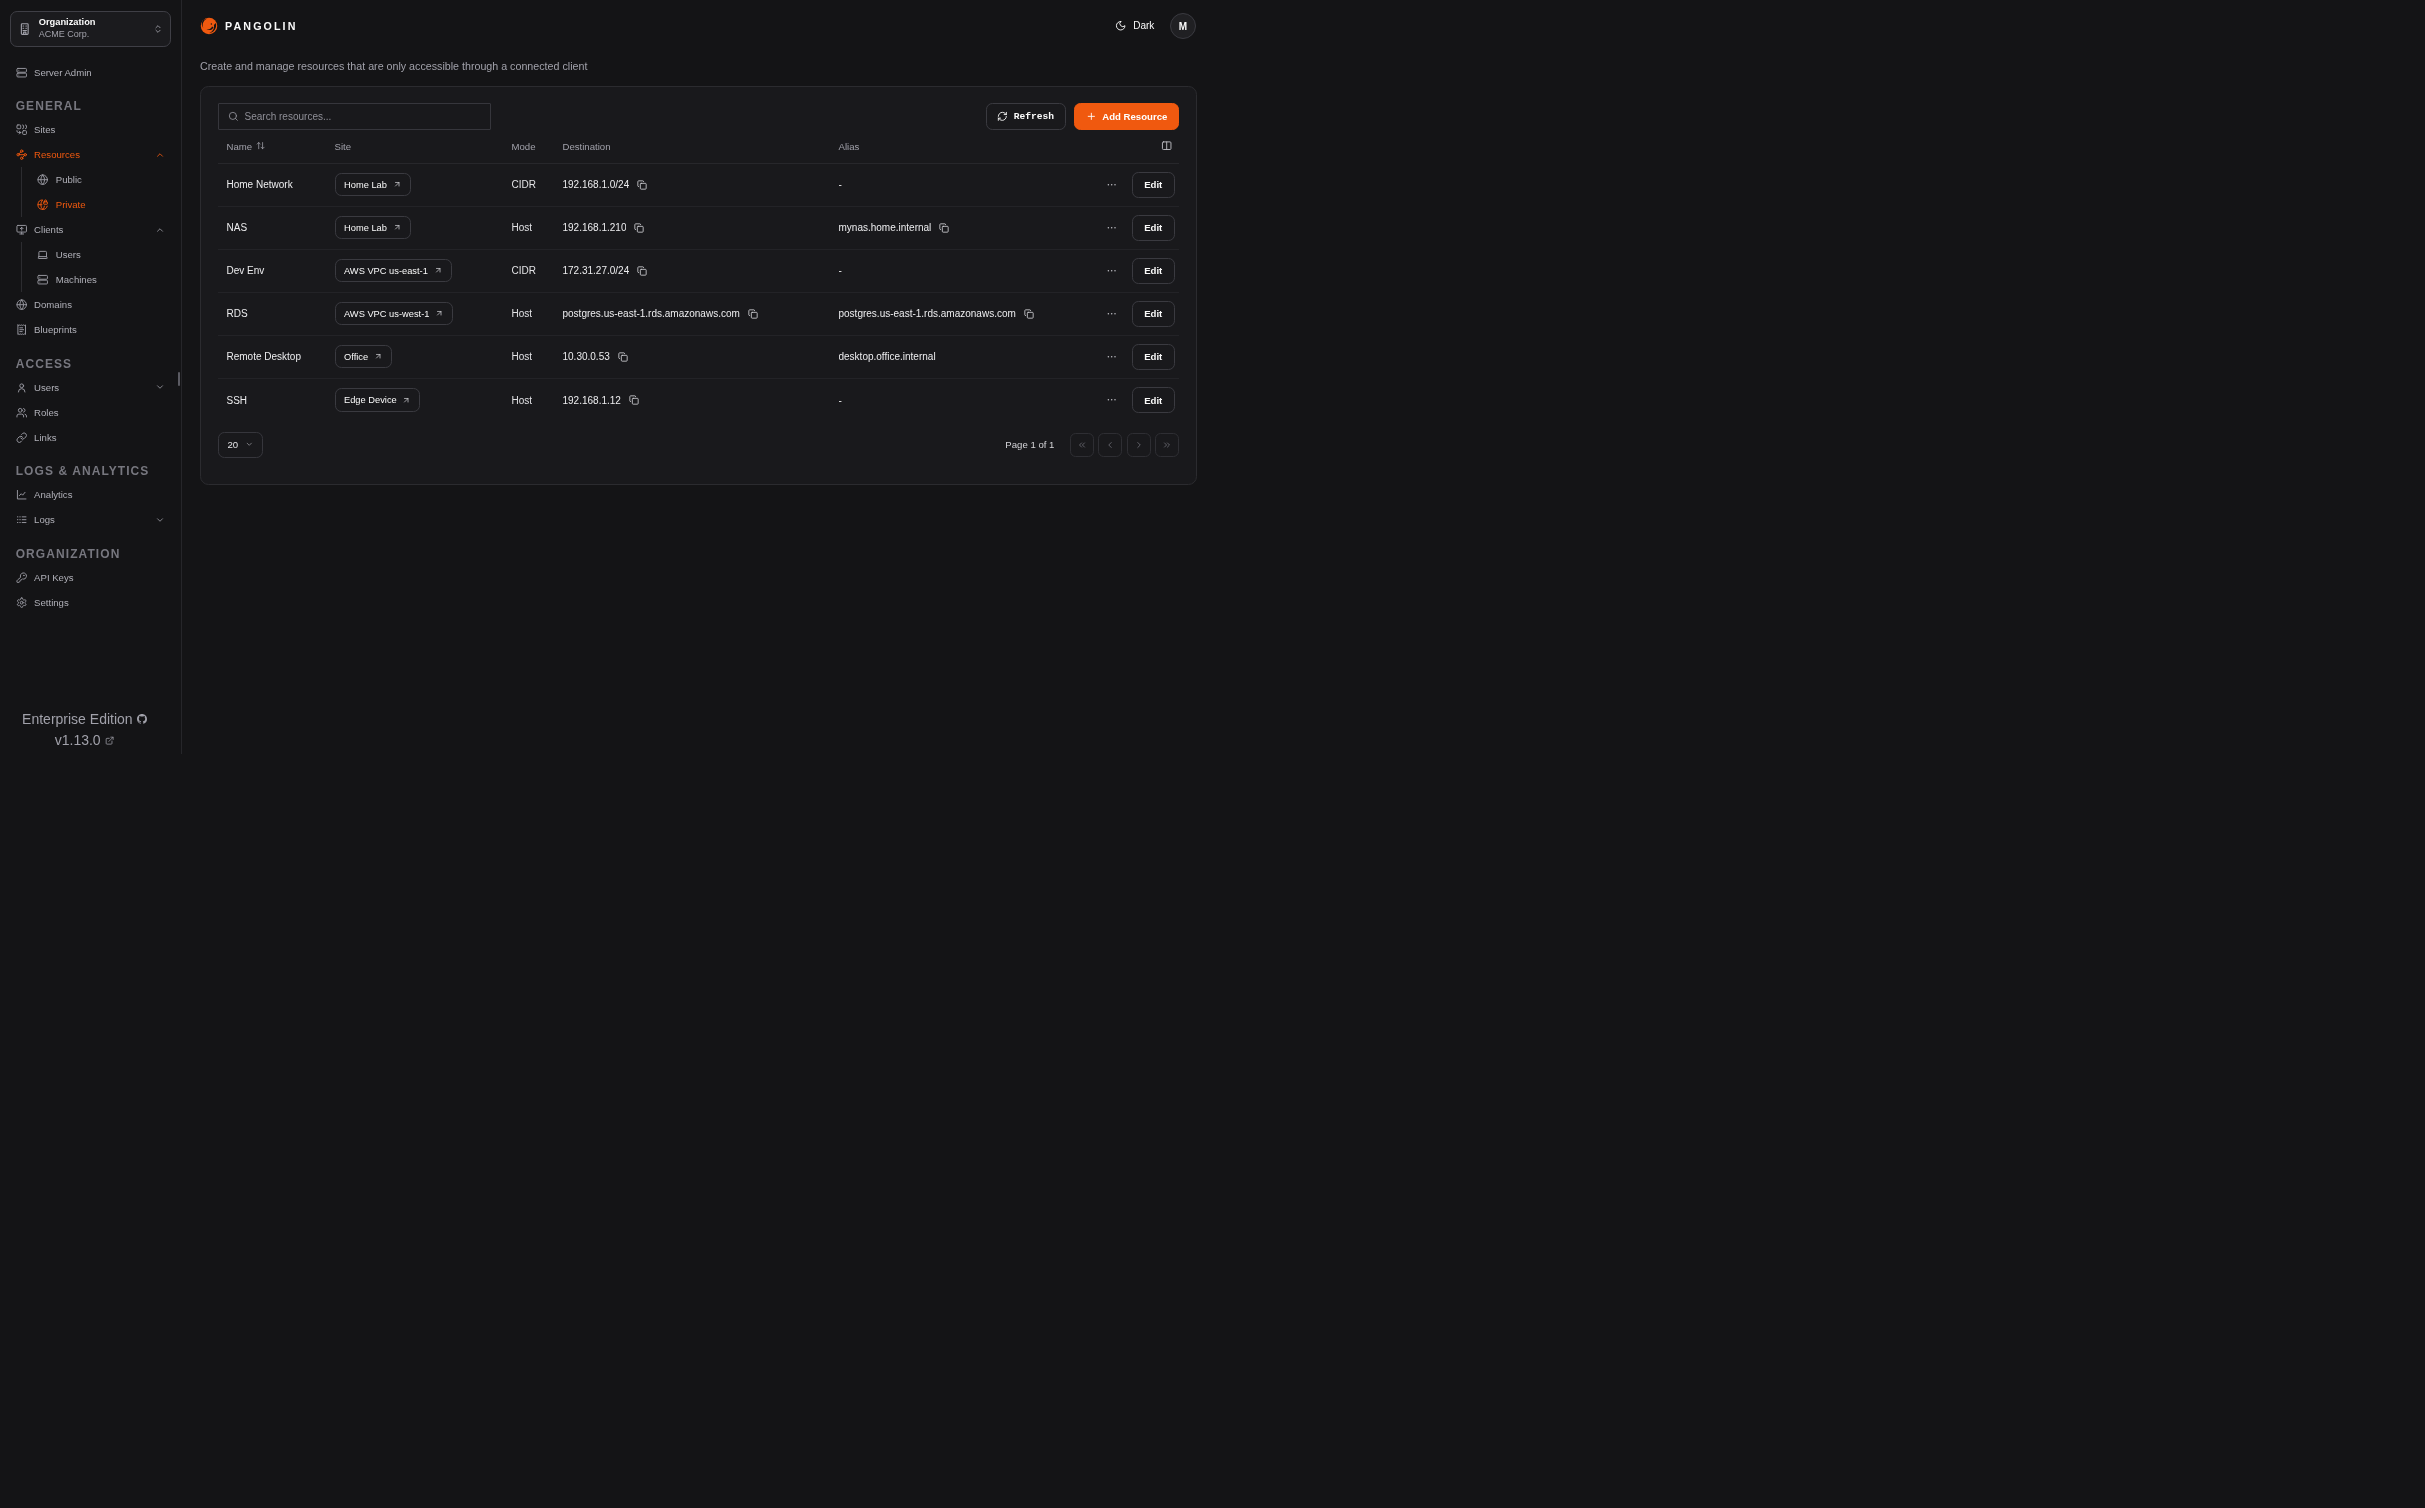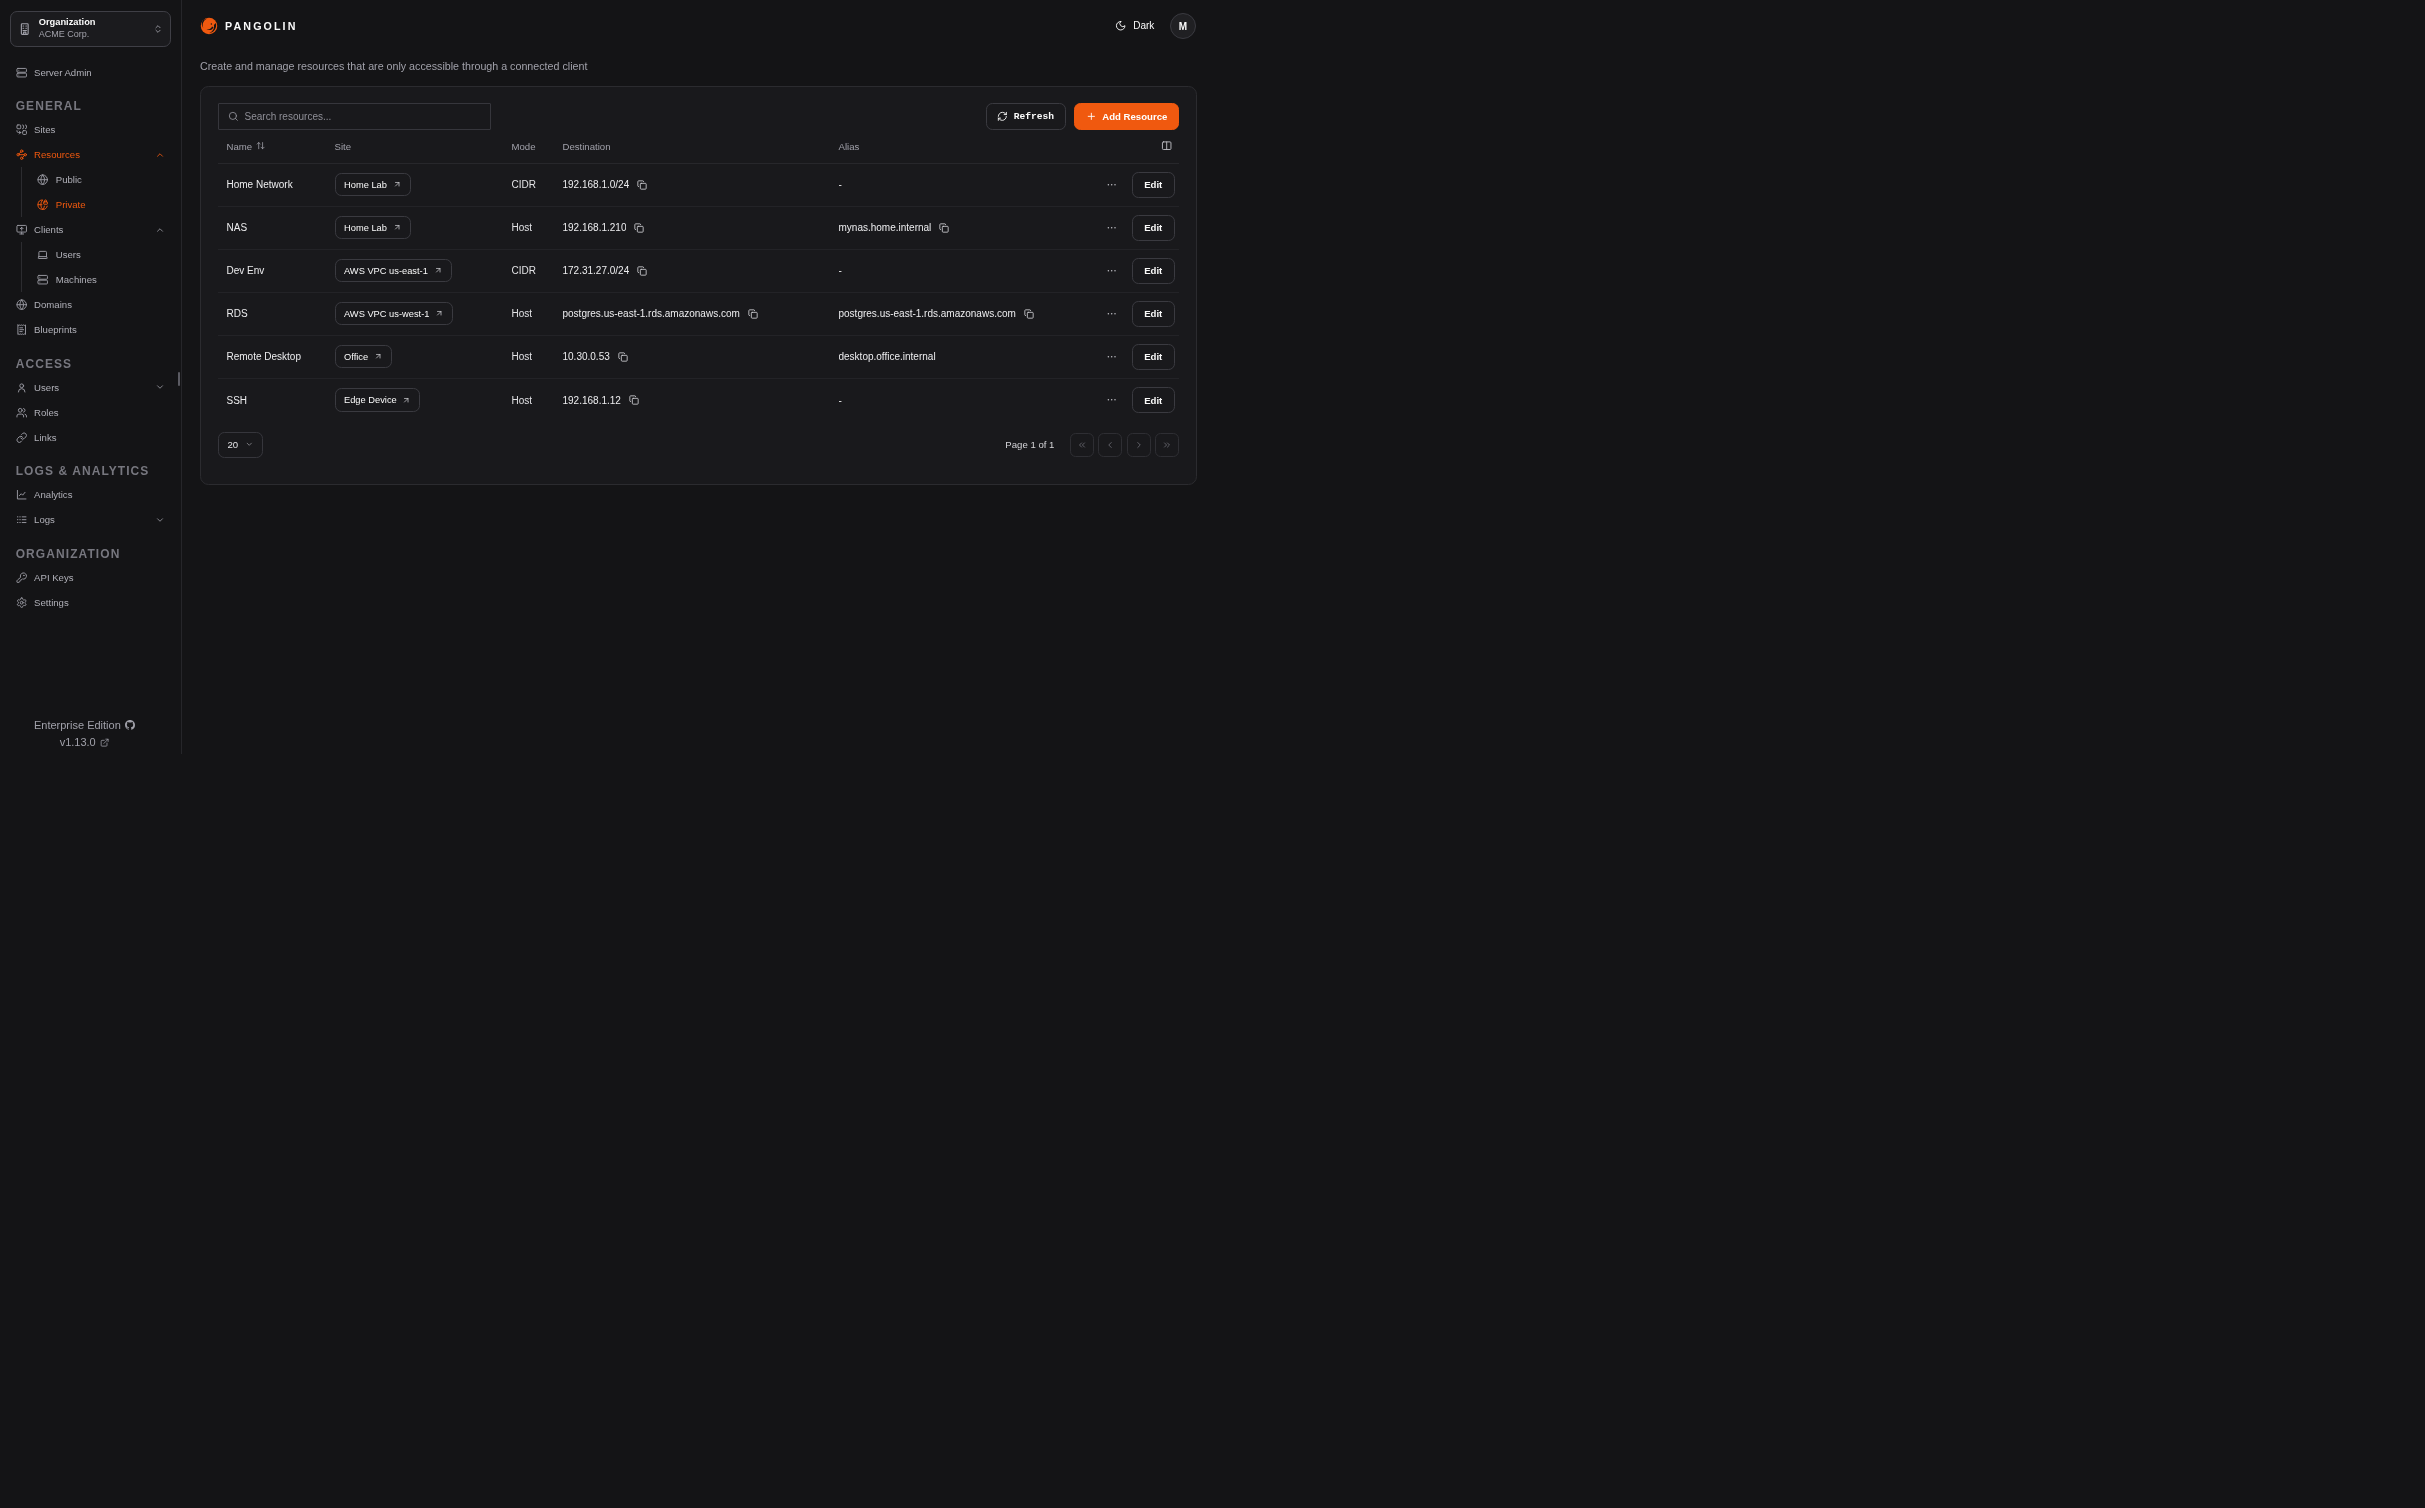--- a/index.html
+++ b/index.html
@@ -46,21 +46,21 @@
   .chev { color:#8a8a92; }
   .section-hdr {
     font-size:12px; font-weight:bold; letter-spacing:0.09em;
     color:#77777f; margin:14.2px 5.7px 4.3px 5.7px;
   }
   .subtree { border-left:0.7px solid #2c2c30; margin-left:10.7px; padding-left:5px; }
   .subtree .nav-item { padding-left:10.7px; }
 
   .sidebar-footer {
     position:absolute; left:0; right:12px; bottom:5.7px;
-    text-align:center; color:#a1a1aa; font-size:11px;
+    text-align:center; color:#a1a1aa; font-size:14px;
   }
   .sidebar-footer .line { display:flex; align-items:center; justify-content:center; gap:4.3px; margin-top:5px; cursor:pointer; }
   .scroll-thumb {
     position:absolute; right:0.7px; top:372px; width:2.1px; height:14.2px;
     background:#5b5b63; border-radius:1.4px;
   }
 
   
   .main { flex:1; height:100%; overflow:hidden; }
   .topbar {

